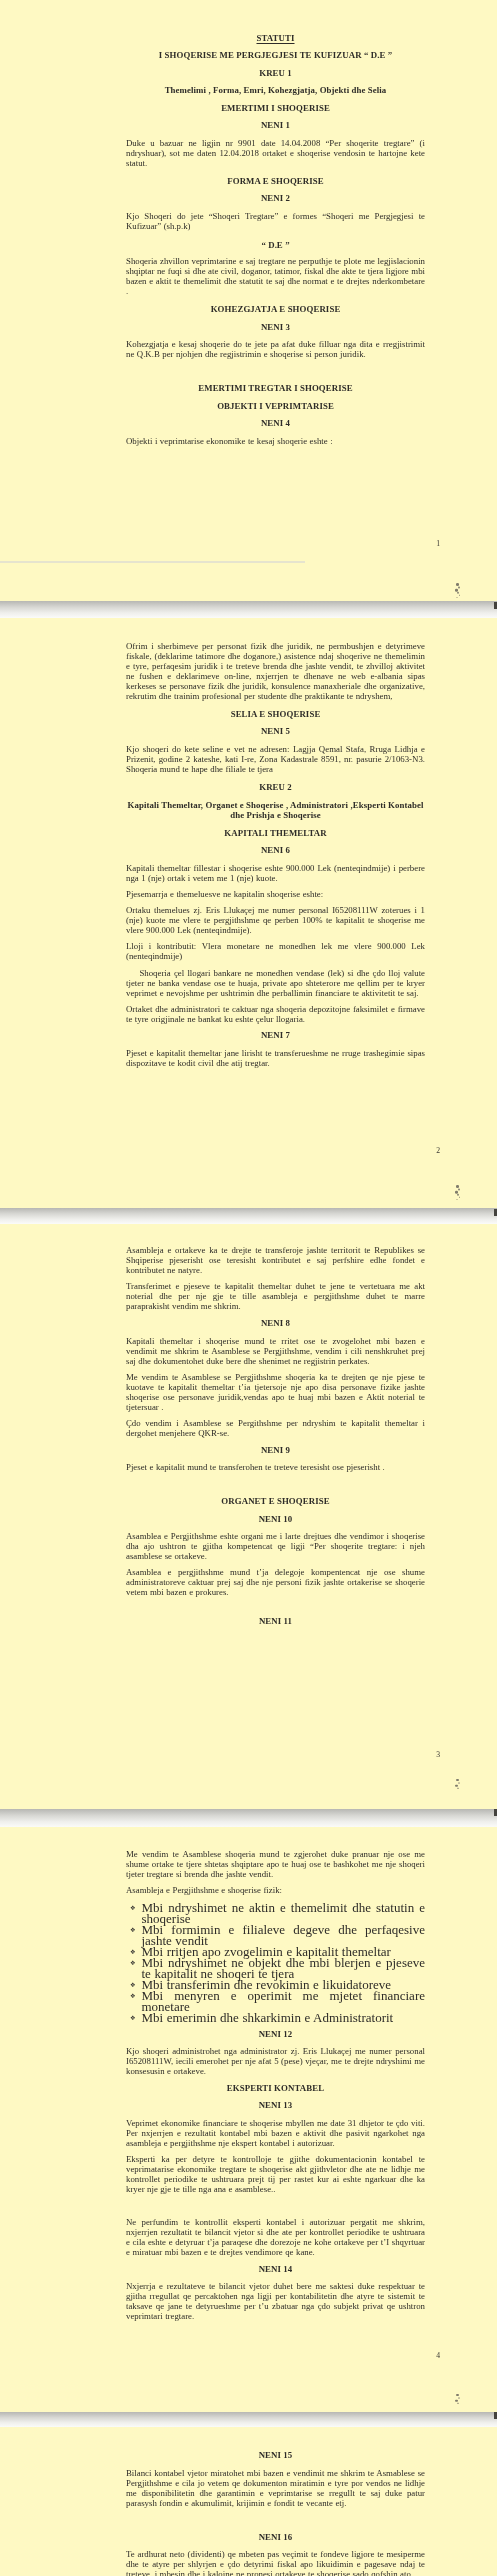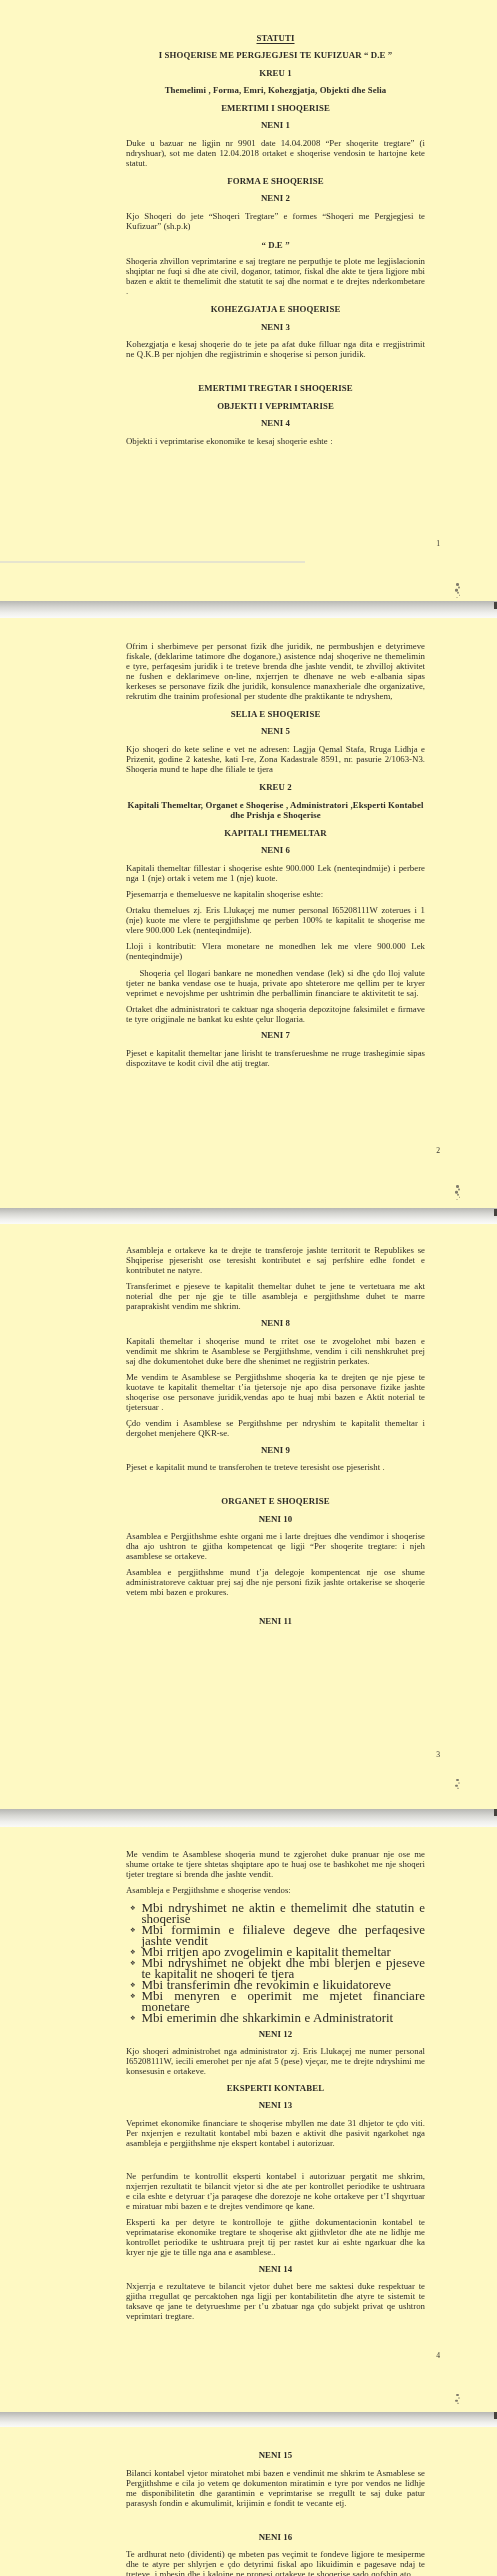--- a/index.html
+++ b/index.html
@@ -130,37 +130,37 @@
         <div class="p">Asamblea e pergjithshme mund t’ja delegoje kompentencat nje ose shume administratoreve caktuar prej saj dhe nje personi fizik jashte ortakerise se shoqerie vetem mbi bazen e prokures.</div>
         <div class="h" style="margin-top: 19px;">NENI 11</div>
       </div>
       <span class="pagenum" style="top: 526px;">3</span>
       <span class="blot" style="left: 456px; top: 555px;"></span>
     </section>
     <div class="band" style="height: 18px;"></div>
     <section class="page" style="height: 585px; padding-top: 16.5px;">
       <div class="blocks">
         <div class="p">Me vendim te Asamblese shoqeria mund te zgjerohet duke pranuar nje ose me shume ortake te tjere shtetas shqiptare apo te huaj ose te bashkohet me nje shoqeri tjeter tregtare si brenda dhe jashte vendit.</div>
-        <div class="p">Asambleja e Pergjithshme e shoqerise vendos:</div>
+        <div class="p">Asambleja e Pergjithshme e shoqerise fizik:</div>
         <ul class="bl">
           <li>Mbi ndryshimet ne aktin e themelimit dhe statutin e shoqerise</li>
           <li>Mbi formimin e filialeve degeve dhe perfaqesive jashte vendit</li>
           <li>Mbi rritjen apo zvogelimin e kapitalit themeltar</li>
           <li>Mbi ndryshimet ne objekt dhe mbi blerjen e pjeseve te kapitalit ne shoqeri te tjera</li>
           <li>Mbi transferimin dhe revokimin e likuidatoreve</li>
           <li>Mbi menyren e operimit me mjetet financiare monetare</li>
           <li>Mbi emerimin dhe shkarkimin e Administratorit</li>
         </ul>
         <div class="h" style="margin-top: 0;">NENI 12</div>
         <div class="p">Kjo shoqeri administrohet nga administrator zj. Eris Llukaçej me numer personal I65208111W, iecili emerohet per nje afat 5 (pese) vjeçar, me te drejte ndryshimi me konsesusin e ortakeve.</div>
         <div class="h">EKSPERTI KONTABEL</div>
         <div class="h">NENI 13</div>
         <div class="p">Veprimet ekonomike financiare te shoqerise mbyllen me date 31 dhjetor te çdo viti. Per nxjerrjen e rezultatit kontabel mbi bazen e aktivit dhe pasivit ngarkohet nga asambleja e pergjithshme nje ekspert kontabel i autorizuar.</div>
+        <div class="p">Eksperti ka per detyre te kontrolloje te gjithe dokumentacionin kontabel te veprimatarise ekonomike tregtare te shoqerise akt gjithvletor dhe ate ne lidhje me kontrollet periodike te ushtruara prejt tij per rastet kur ai eshte ngarkuar dhe ka kryer nje gje te tille nga ana e asamblese..</div>
         <div class="p" style="margin-top: 23px;">Ne perfundim te kontrollit eksperti kontabel i autorizuar pergatit me shkrim, nxjerrjen  rezultatit te bilancit vjetor si dhe ate per kontrollet periodike te ushtruara e cila eshte e detyruar t’ja paraqese dhe dorezoje ne kohe ortakeve per t’I shqyrtuar e miratuar mbi bazen e te drejtes vendimore qe kane.</div>
-        <div class="p">Eksperti ka per detyre te kontrolloje te gjithe dokumentacionin kontabel te veprimatarise ekonomike tregtare te shoqerise akt gjithvletor dhe ate ne lidhje me kontrollet periodike te ushtruara prejt tij per rastet kur ai eshte ngarkuar dhe ka kryer nje gje te tille nga ana e asamblese..</div>
         <div class="h">NENI 14</div>
         <div class="p">Nxjerrja e rezultateve te bilancit vjetor duhet bere me saktesi duke respektuar te gjitha rregullat qe percaktohen nga ligji per kontabilitetin dhe atyre te sistemit te taksave qe jane te detyrueshme per t’u zbatuar nga çdo subjekt privat qe ushtron veprimtari tregtare.</div>
       </div>
       <span class="pagenum" style="top: 524px;">4</span>
       <span class="blot" style="left: 456px; top: 567px;"></span>
     </section>
     <div class="band" style="height: 15.5px;"></div>
     <section class="page" style="height: 587px; padding-top: 16.5px;">
       <div class="blocks">
         <div class="h">NENI 15</div>

